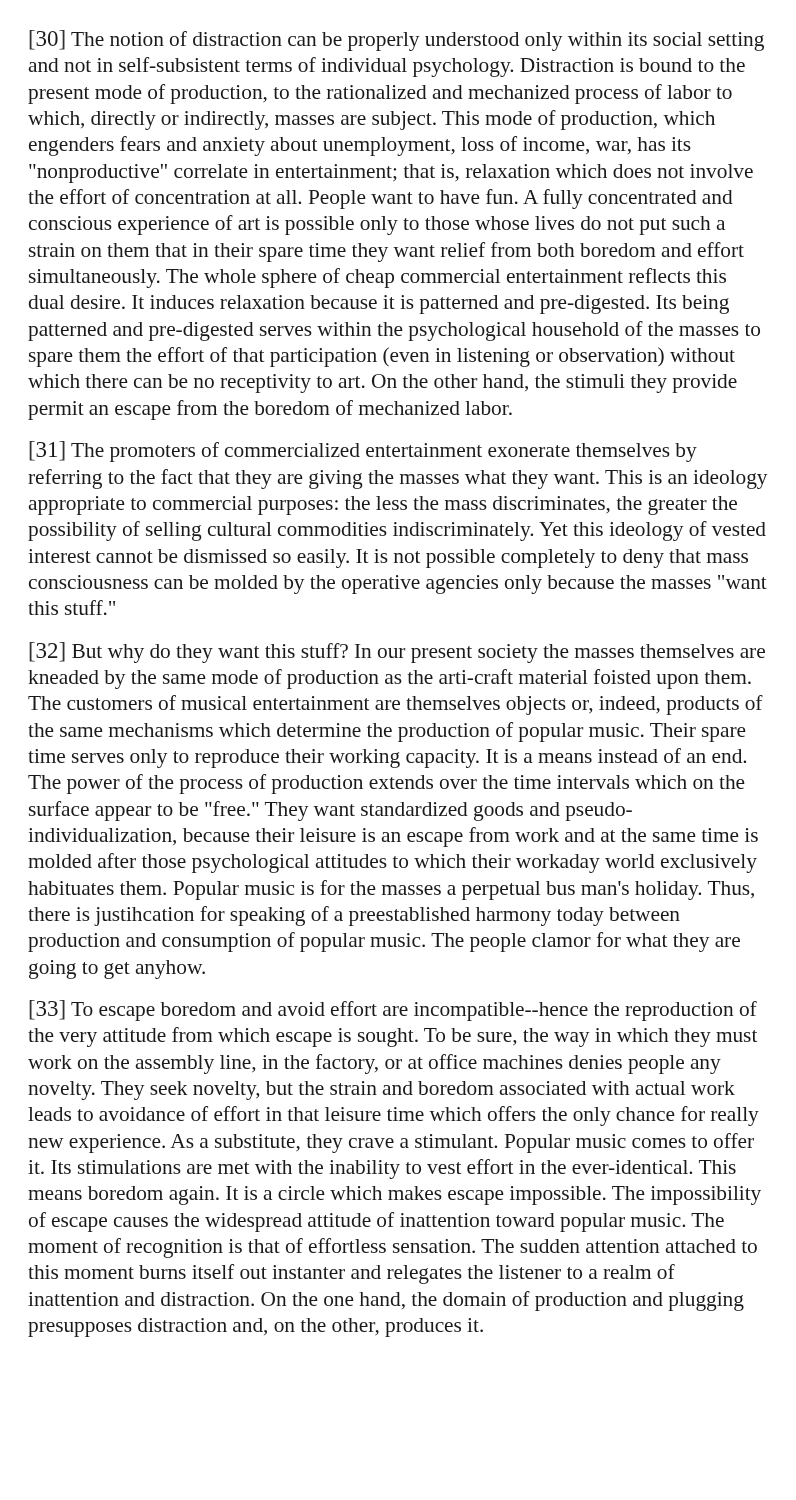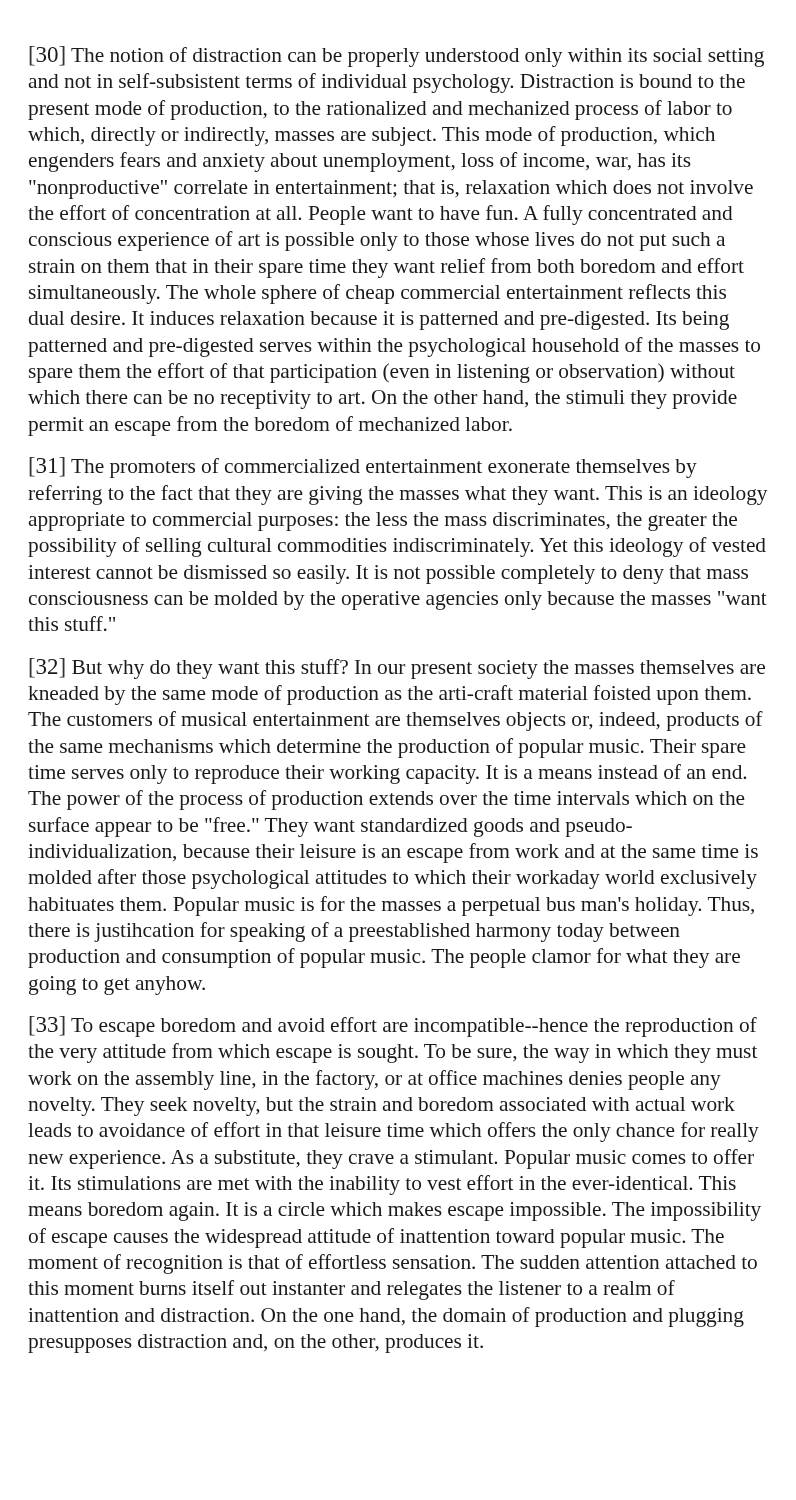--- a/index.html
+++ b/index.html
@@ -4,21 +4,21 @@
 <style>
   html, body { margin: 0; padding: 0; background: #ffffff; }
   body { width: 796px; height: 1500px; overflow: hidden; }
   .page {
     padding: 26px 28px 0 28px;
     font-family: "Liberation Serif", "DejaVu Serif", serif;
     font-size: 21.4px;
     line-height: 26.35px;
     color: #1a1a1a;
   }
-  .para { margin: 16px 0 16px 0; letter-spacing: -0.05px; font-family: Liberation Serif, serif; }
+  .para { margin: 0 0 16px 0; letter-spacing: -0.05px; font-family: Liberation Serif, serif; }
   .num { font-size: 23px; }
   .br { font-weight: 300; color: #333; }
 </style>
 </head>
 <body>
 
 <div class="page">
   <p class="para"><span class="num"><span class="br">[</span><span>30</span><span class="br">]</span></span> <span>The notion of distraction can be properly understood only within its social setting and not in self-subsistent terms of individual psychology. Distraction is bound to the present mode of production, to the rationalized and mechanized process of labor to which, directly or indirectly, masses are subject. This mode of production, which engenders fears and anxiety about unemployment, loss of income, war, has its "nonproductive" correlate in entertainment; that is, relaxation which does not involve the effort of concentration at all. People want to have fun. A fully concentrated and conscious experience of art is possible only to those whose lives do not put such a strain on them that in their spare time they want relief from both boredom and effort simultaneously. The whole sphere of cheap commercial entertainment reflects this dual desire. It induces relaxation because it is patterned and pre-digested. Its being patterned and pre-digested serves within the psychological household of the masses to spare them the effort of that participation (even in listening or observation) without which there can be no receptivity to art. On the other hand, the stimuli they provide permit an escape from the boredom of mechanized labor.</span></p>
   <p class="para"><span class="num"><span class="br">[</span><span>31</span><span class="br">]</span></span> <span>The promoters of commercialized entertainment exonerate themselves by referring to the fact that they are giving the masses what they want. This is an ideology appropriate to commercial purposes: the less the mass discriminates, the greater the possibility of selling cultural commodities indiscriminately. Yet this ideology of vested interest cannot be dismissed so easily. It is not possible completely to deny that mass consciousness can be molded by the operative agencies only because the masses "want this stuff."</span></p>
   <p class="para"><span class="num"><span class="br">[</span><span>32</span><span class="br">]</span></span> <span>But why do they want this stuff? In our present society the masses themselves are kneaded by the same mode of production as the arti-craft material foisted upon them. The customers of musical entertainment are themselves objects or, indeed, products of the same mechanisms which determine the production of popular music. Their spare time serves only to reproduce their working capacity. It is a means instead of an end. The power of the process of production extends over the time intervals which on the surface appear to be "free." They want standardized goods and pseudo-individualization, because their leisure is an escape from work and at the same time is molded after those psychological attitudes to which their workaday world exclusively habituates them. Popular music is for the masses a perpetual bus man's holiday. Thus, there is justihcation for speaking of a preestablished harmony today between production and consumption of popular music. The people clamor for what they are going to get anyhow.</span></p>

